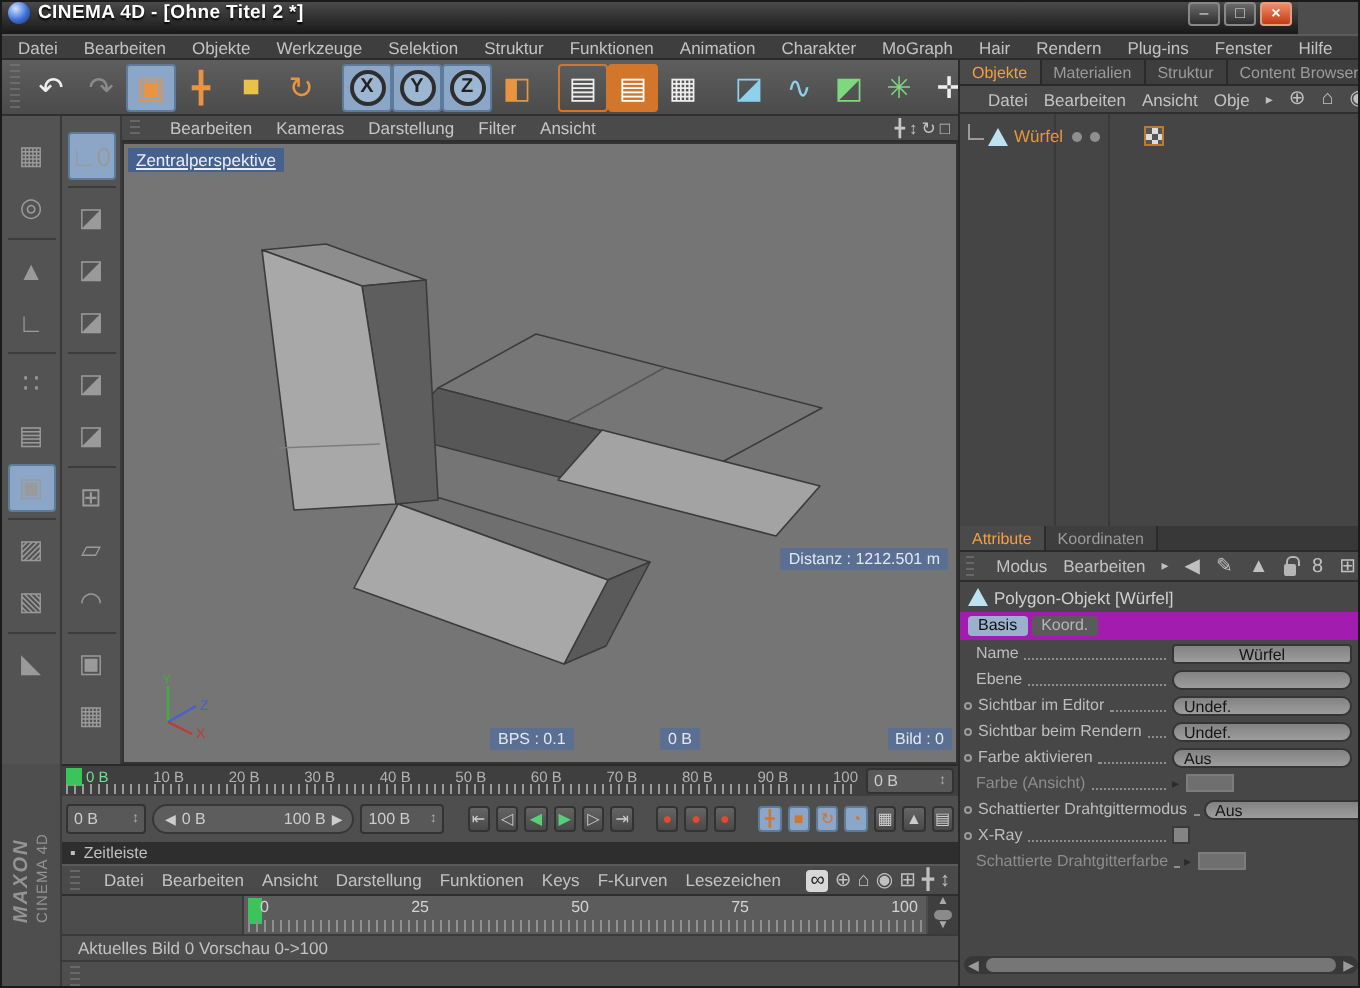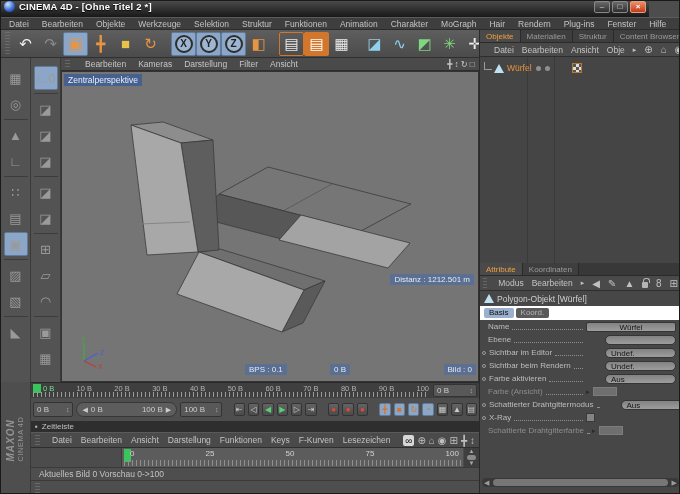--- a/index.html
+++ b/index.html
@@ -26,21 +26,21 @@
   
   .sbc{position:absolute;top:57px;width:30px;background:#535353;border-right:1px solid #3a3a3a;display:flex;flex-direction:column;align-items:center;padding-top:7px;}
   .sb1{left:0;height:324px;} .sb2{left:30px;height:324px;}
   .sico{width:24px;height:24px;margin:1px 0;display:flex;align-items:center;justify-content:center;font-size:13px;color:#9a9a9a;border-radius:2px;}
   .sep{width:24px;height:1px;background:#3c3c3c;margin:2px 0;}
   
   .vpm{position:absolute;left:60px;top:57px;width:418px;height:13px;background:#4a4a4a;border-bottom:1px solid #2e2e2e;display:flex;align-items:center;gap:12px;padding:0 4px;}
   .vpm span{color:#c6c6c6;font-size:8.5px;}
   .vpnav{margin-left:auto;display:flex;gap:2px;}
   .vp{position:absolute;left:60px;top:70px;width:418px;height:311px;background:#757575;border:1px solid #333;}
-  .vplabel{position:absolute;left:2px;top:2px;background:#47618f;color:#e8eefb;font-size:8.5px;padding:1px 4px;}
+  .vplabel{position:absolute;left:2px;top:2px;background:#47618f;color:#e8eefb;font-size:8.5px;padding:1px 4px;text-decoration:underline;}
   .chip{position:absolute;background:#5a6f91;color:#e2e9f4;font-size:8px;padding:0 4px;line-height:11px;}
   .axis{position:absolute;left:10px;bottom:12px;width:40px;height:34px;font-size:7px;}
   
   .rp{position:absolute;left:478px;top:29px;width:202px;height:465px;background:#474747;border-left:1px solid #2a2a2a;}
   .tabs{display:flex;height:13px;background:#383838;border-bottom:1px solid #2a2a2a;}
   .tab{padding:0 6px;font-size:8px;line-height:13px;color:#9b9b9b;border-right:1px solid #2a2a2a;background:#3e3e3e;white-space:nowrap;}
   .tab.act{background:#4a4a4a;color:#f0a040;}
   .pmenu{height:14px;background:#4a4a4a;border-bottom:1px solid #2e2e2e;display:flex;align-items:center;gap:8px;padding:0 3px;}
   .pmenu span.mi{color:#c3c3c3;font-size:8.5px;}
   .pico{font-size:10px;color:#c0c0c0;}
@@ -54,21 +54,21 @@
   .checker{width:10px;height:10px;margin-left:22px;border:1px solid #c07a30;background:repeating-conic-gradient(#ddd 0 25%,#555 0 50%) 0 0/6px 6px;}
   
   .ahead{height:13px;background:#404040;border-top:1px solid #2e2e2e;border-bottom:1px solid #2e2e2e;color:#e0e0e0;font-weight:bold;font-size:8.5px;line-height:13px;padding-left:5px;}
   .arow{display:flex;align-items:center;height:13px;padding:0 5px 0 2px;}
   .pdot{width:4px;height:4px;border-radius:50%;border:1px solid #9a9a9a;margin-right:3px;flex:0 0 auto;}
   .nodot{width:6px;flex:0 0 auto;}
   .alabel{color:#bdbdbd;font-size:8px;white-space:nowrap;}
   .alabel.dim2{color:#8d8d8d;}
   .leader{flex:1;border-bottom:1px dotted #8f8f8f;margin:0 3px;height:6px;min-width:2px;}
   .ctrl{width:90px;flex:0 0 auto;display:flex;align-items:center;}
-  .pill{flex:1;height:10px;border-radius:6px;background:linear-gradient(#828282,#9d9d9d);border:1px solid #353535;color:#151515;font-size:8px;line-height:9px;padding:0 5px;margin-left:19px;}
+  .pill{flex:1;height:10px;border-radius:6px;background:linear-gradient(#828282,#9d9d9d);border:1px solid #353535;color:#151515;font-size:8px;line-height:9px;padding:0 5px;}
   .field{flex:1;height:10px;border-radius:2px;background:linear-gradient(#828282,#9d9d9d);border:1px solid #353535;color:#151515;font-size:8px;line-height:9px;text-align:center;}
   .tri{color:#2a2a2a;font-size:7px;margin-right:3px;}
   .swatch{width:24px;height:9px;background:#8a8a8a;border:1px solid #a0a0a0;opacity:.6;}
   .cb{width:9px;height:9px;background:#848484;border:1px solid #3a3a3a;}
   .subtab{height:10px;border-radius:2px;padding:0 5px;font-size:8px;line-height:10px;background:#5a5a5a;color:#b5b5b5;margin-right:2px;}
   .subtab.act{background:#9ab0cc;color:#101010;}
   .hscroll{position:absolute;left:2px;right:2px;bottom:8px;height:9px;background:#383838;border-radius:5px;display:flex;align-items:center;}
   .hthumb{flex:1;height:7px;margin:0 2px;background:#767676;border-radius:4px;}
   .sarrow{color:#9a9a9a;font-size:7px;padding:0 2px;}
   .lock{width:7px;height:6px;background:#b5b5b5;border-radius:1px;position:relative;margin-top:4px;}
@@ -295,21 +295,21 @@
       <span class="pico dim">✎</span>
       <span class="pico dim">▲</span>
       <span class="lock"></span>
       <span class="pico">8</span>
       <span class="pico">⊞</span>
     </div>
     <div style="height:15px;display:flex;align-items:center;padding:0 4px;background:#474747;">
       <div class="cone"></div>
       <span style="color:#cfcfcf;font-size:8.5px;">Polygon-Objekt [Würfel]</span>
     </div>
-    <div style="height:14px;display:flex;align-items:center;padding:0 4px;background:#ffffff;">
+    <div style="height:14px;display:flex;align-items:center;padding:0 4px;background:#a21caf;">
       <span class="subtab act">Basis</span>
       <span class="subtab">Koord.</span>
     </div>
 
     <div class="arow">
       <span class="nodot"></span>
       <span class="alabel">Name</span>
       <span class="leader"></span>
       <span class="ctrl">
           <span class="field">Würfel</span>

